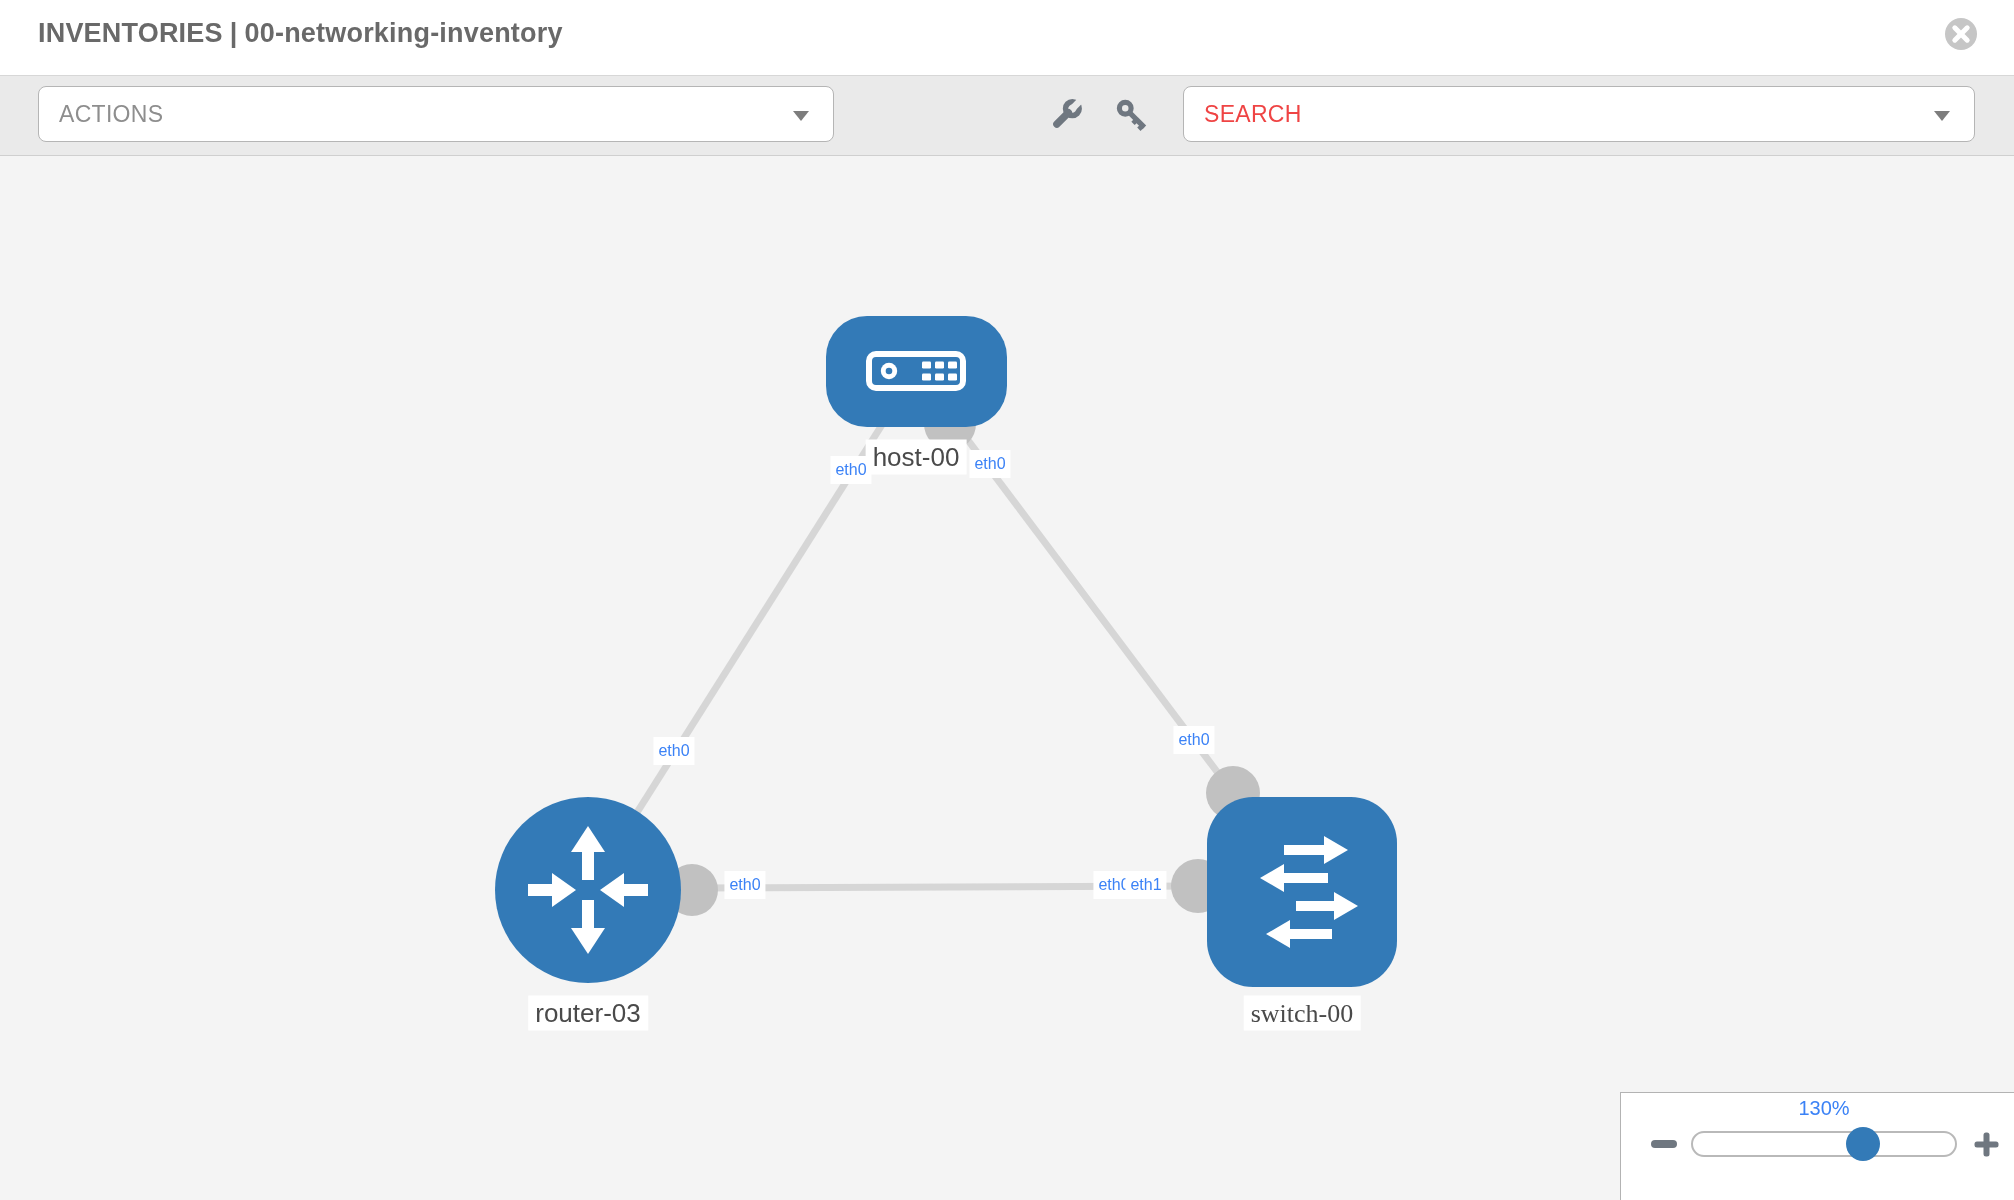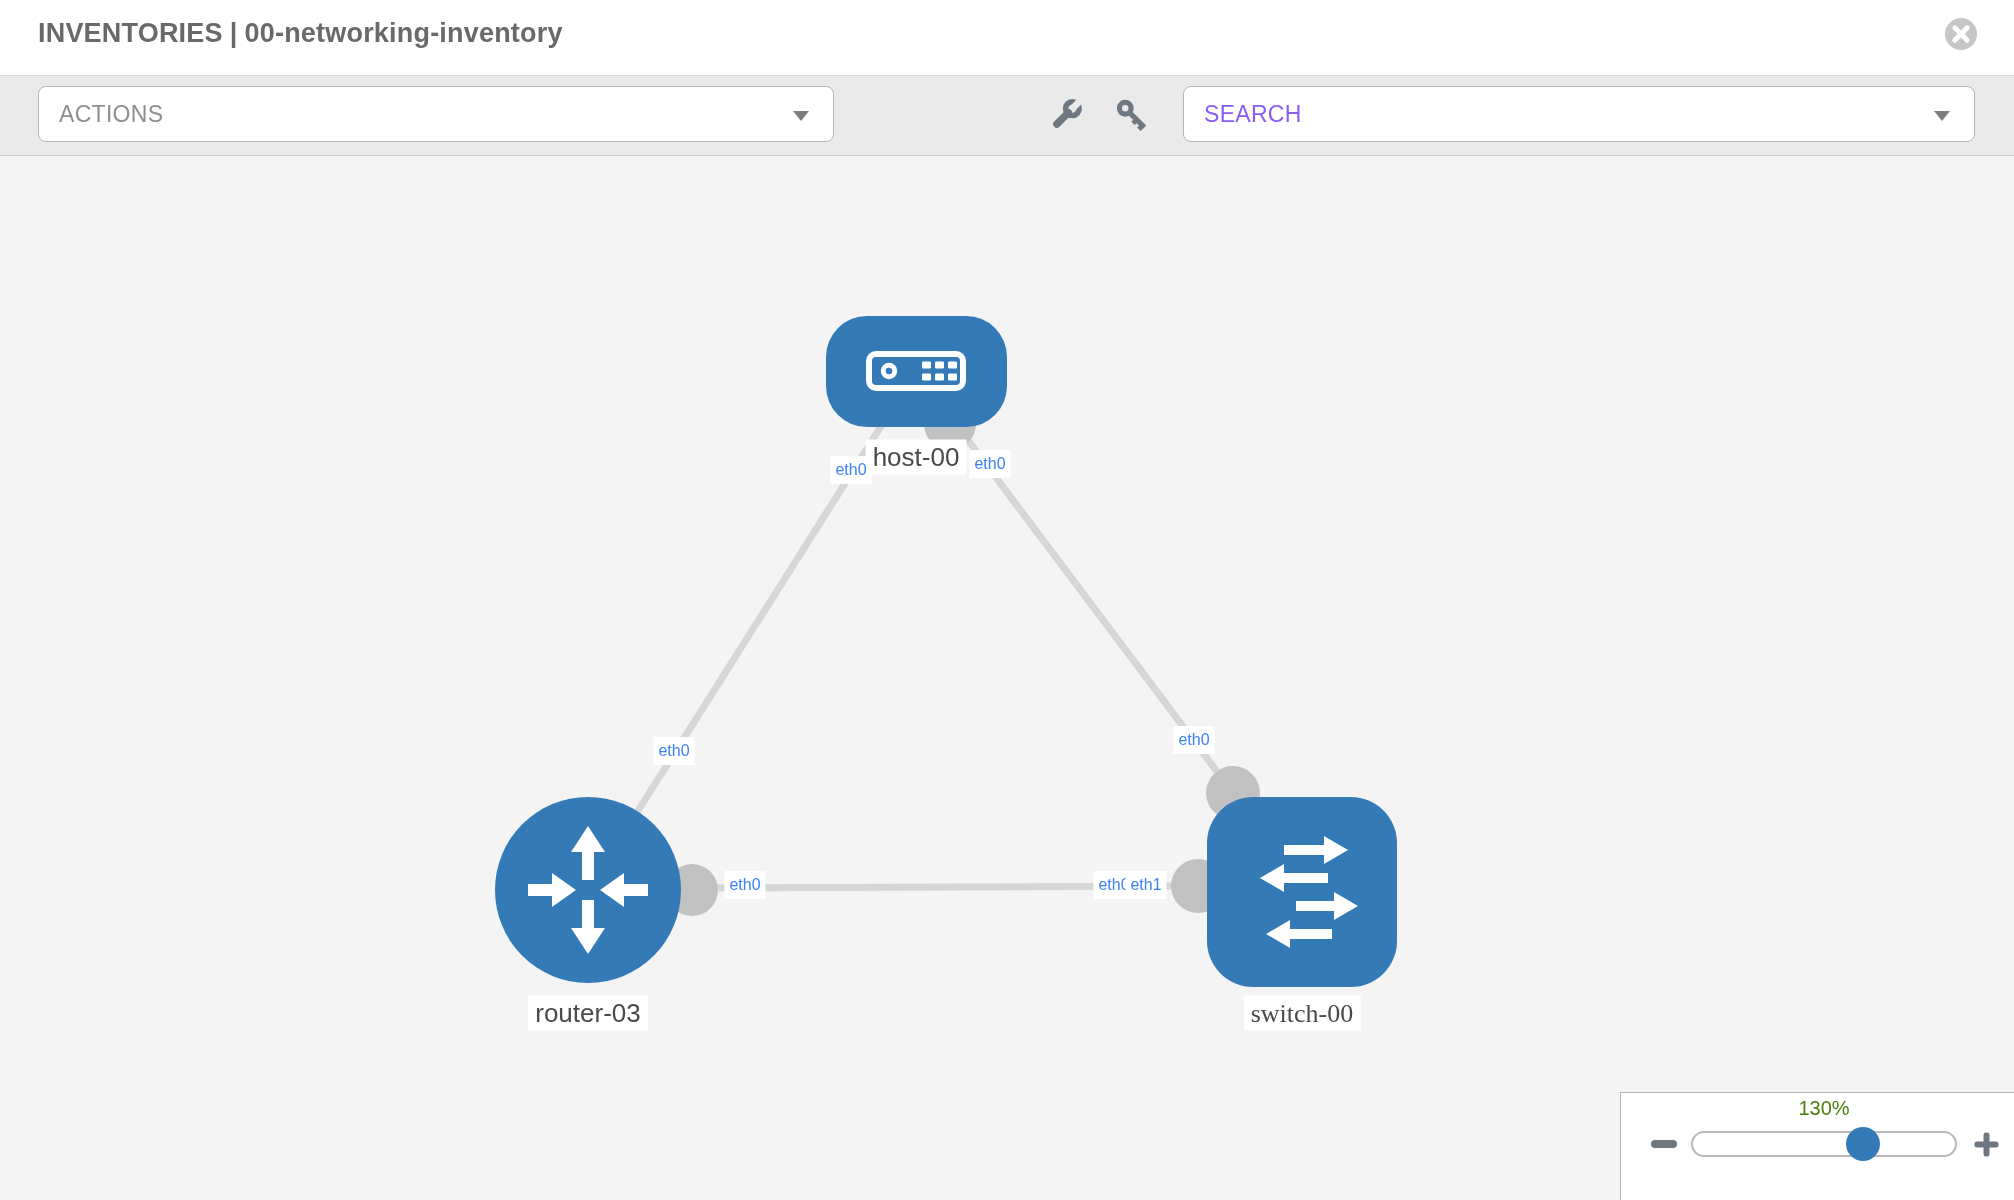--- a/index.html
+++ b/index.html
@@ -47,21 +47,21 @@
     background: #ffffff; color: #3b82f6; white-space: nowrap;
     font-size: 16px; line-height: 28px; padding: 0 5px;
   }
   .chip.node-label { font-size: 26px; line-height: 35px; color: #4a4a4a; padding: 0 7px; }
 
   
   .zoom-panel {
     position: absolute; left: 1620px; top: 935px; width: 400px; height: 112px;
     background: #ffffff; border: 1px solid #b3b3b3; z-index: 10;
   }
-  .zoom-level { position: absolute; left: 70px; top: 4px; width: 266px; text-align: center; font-size: 20px; color: #4d7c0f; }
+  .zoom-level { position: absolute; left: 70px; top: 4px; width: 266px; text-align: center; font-size: 20px; color: #3b82f6; }
   .zoom-minus { position: absolute; left: 30px; top: 47px; width: 26px; height: 8px; background: #6f7780; border: none; border-radius: 4px; cursor: pointer; }
   .zoom-track {
     position: absolute; left: 70px; top: 38px; width: 266px; height: 26px;
     background: #ffffff; border: 2px solid #b9b9b9; border-radius: 13px; cursor: pointer;
   }
   .zoom-thumb {
     position: absolute; left: 225px; top: 34px; width: 34px; height: 34px;
     background: #337ab7; border-radius: 50%; cursor: grab;
   }
   .zoom-plus { position: absolute; left: 352px; top: 38px; width: 27px; height: 27px; background: transparent; border: none; cursor: pointer; }
@@ -109,21 +109,21 @@
         <svg width="36" height="36" viewBox="0 0 32 32">
           <circle cx="10" cy="10" r="5.2" fill="none" stroke="#6f7780" stroke-width="4.6"></circle>
           <line x1="13.6" y1="13.6" x2="27" y2="27" stroke="#6f7780" stroke-width="4.6"></line>
           <line x1="20.2" y1="20.2" x2="16.9" y2="23.5" stroke="#6f7780" stroke-width="4.2"></line>
           <line x1="25.4" y1="25.4" x2="22.1" y2="28.7" stroke="#6f7780" stroke-width="4.2"></line>
         </svg>
       </span>
     </button>
 
     <div class="select-box" style="left:1183px; width:792px;">
-      <span class="select-label" style="color:#8b5cf6;">SEARCH</span>
+      <span class="select-label" style="color:#ef4444;">SEARCH</span>
       <span class="caret"></span>
     </div>
   </div>
 
   <div class="graph">
     <svg class="topology" width="2014" height="1043" viewBox="0 0 2014 1043">
 
       <line x1="916" y1="214" x2="588" y2="733" stroke="#d6d6d6" stroke-width="7"></line>
       <line x1="916" y1="214" x2="1233" y2="636" stroke="#d6d6d6" stroke-width="7"></line>
       <line x1="690" y1="731" x2="1198" y2="729" stroke="#d6d6d6" stroke-width="7"></line>

